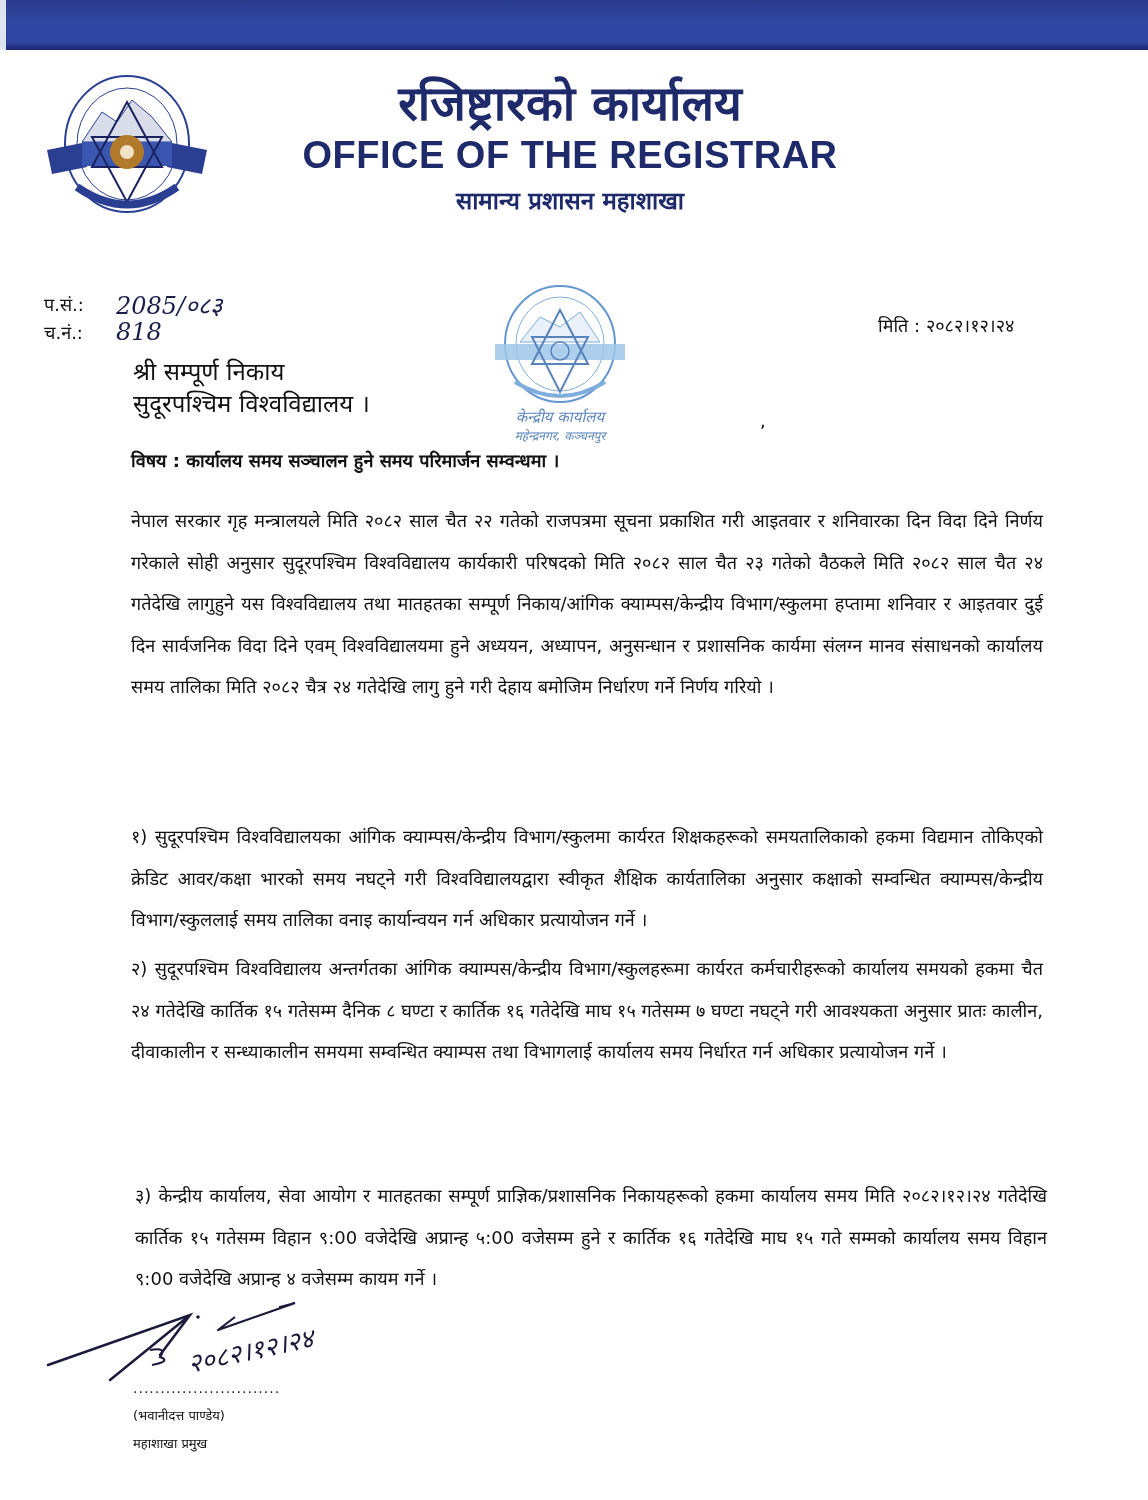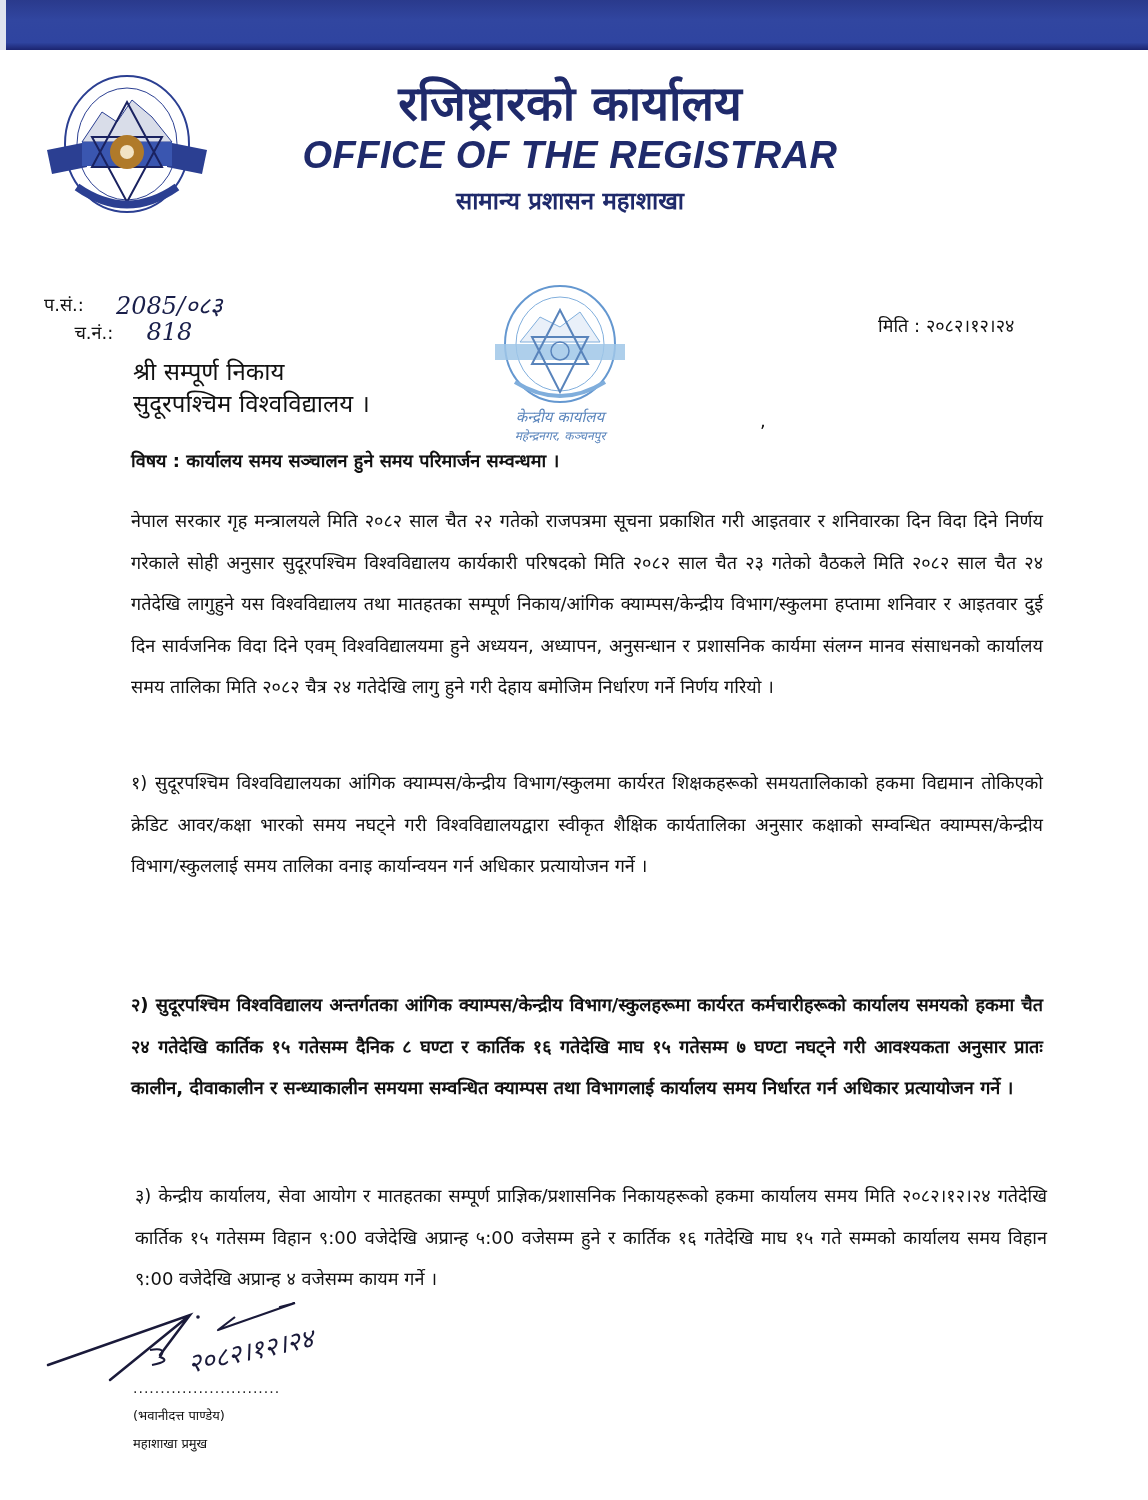--- a/index.html
+++ b/index.html
@@ -11,45 +11,45 @@
   .top-band {
     position: absolute; left: 6px; top: 0; width: 1142px; height: 50px;
     background: linear-gradient(180deg, #2a3a8c 0%, #3146a0 40%, #2f44a0 85%, #1b2470 100%);
   }
   .top-band-edge { position: absolute; left: 0; top: 0; width: 6px; height: 50px; background: #dfe3ef; }
 
   .logo { position: absolute; left: 42px; top: 72px; width: 170px; height: 155px; }
   .header-block { position: absolute; left: 240px; top: 70px; width: 660px; text-align: center; color: #1f2a6b; }
   .hdr-university { font-size: 25px; font-weight: bold; margin-top: 2px; letter-spacing: 0px; }
   .hdr-office-np { font-size: 48px; font-weight: bold; margin-top: 4px; line-height: 58px; }
-  .hdr-office-en { font-family: "Liberation Sans", sans-serif; font-size: 38px; font-weight: bold; margin-top: 2px; letter-spacing: 0.5px; font-style: italic; }
+  .hdr-office-en { font-family: "Liberation Sans", sans-serif; font-size: 38px; font-weight: bold; margin-top: 2px; letter-spacing: 0.5px; }
   .hdr-division { font-size: 24px; font-weight: bold; margin-top: 6px; }
 
   .ref-block { position: absolute; left: 44px; top: 290px; font-size: 18px; }
-  .ref-row { height: 28px; display: flex; align-items: center; justify-content: center; }
+  .ref-row { height: 28px; display: flex; align-items: center; }
   .ref-label { width: 62px; }
   .ref-value { font-family: "DejaVu Serif", serif; font-style: italic; font-size: 24px; color: #1a1f4a; margin-left: 10px; }
 
   .date-block { position: absolute; left: 878px; top: 313px; font-size: 18px; }
 
   .stamp { position: absolute; left: 485px; top: 282px; width: 160px; height: 165px; opacity: 0.85; }
 
   .addressee { position: absolute; left: 133px; top: 356px; font-size: 24px; line-height: 32px; }
 
   .comma-mark { position: absolute; left: 760px; top: 410px; font-size: 18px; }
 
   .subject { position: absolute; left: 131px; top: 448px; font-size: 18px; font-weight: bold; }
 
   .para {
     position: absolute; left: 131px; width: 912px; font-size: 18px; line-height: 41.5px;
     text-align: justify; text-align-last: left;
   }
   .para-intro { top: 500px; }
-  .para-1 { top: 762px; }
-  .para-2 { top: 984px; font-weight: bold; }
+  .para-1 { top: 816px; }
+  .para-2 { top: 948px; }
   .para-3 { top: 1171px; }
 
   .signature { position: absolute; left: 40px; top: 1295px; width: 360px; height: 100px; }
   .sig-dots { position: absolute; left: 133px; top: 1380px; font-size: 14px; letter-spacing: 1px; color: #222; }
   .signer { position: absolute; left: 133px; top: 1402px; font-size: 13px; line-height: 28px; }
 </style>
 </head>
 <body>
 
 <div class="top-band-edge"></div>

